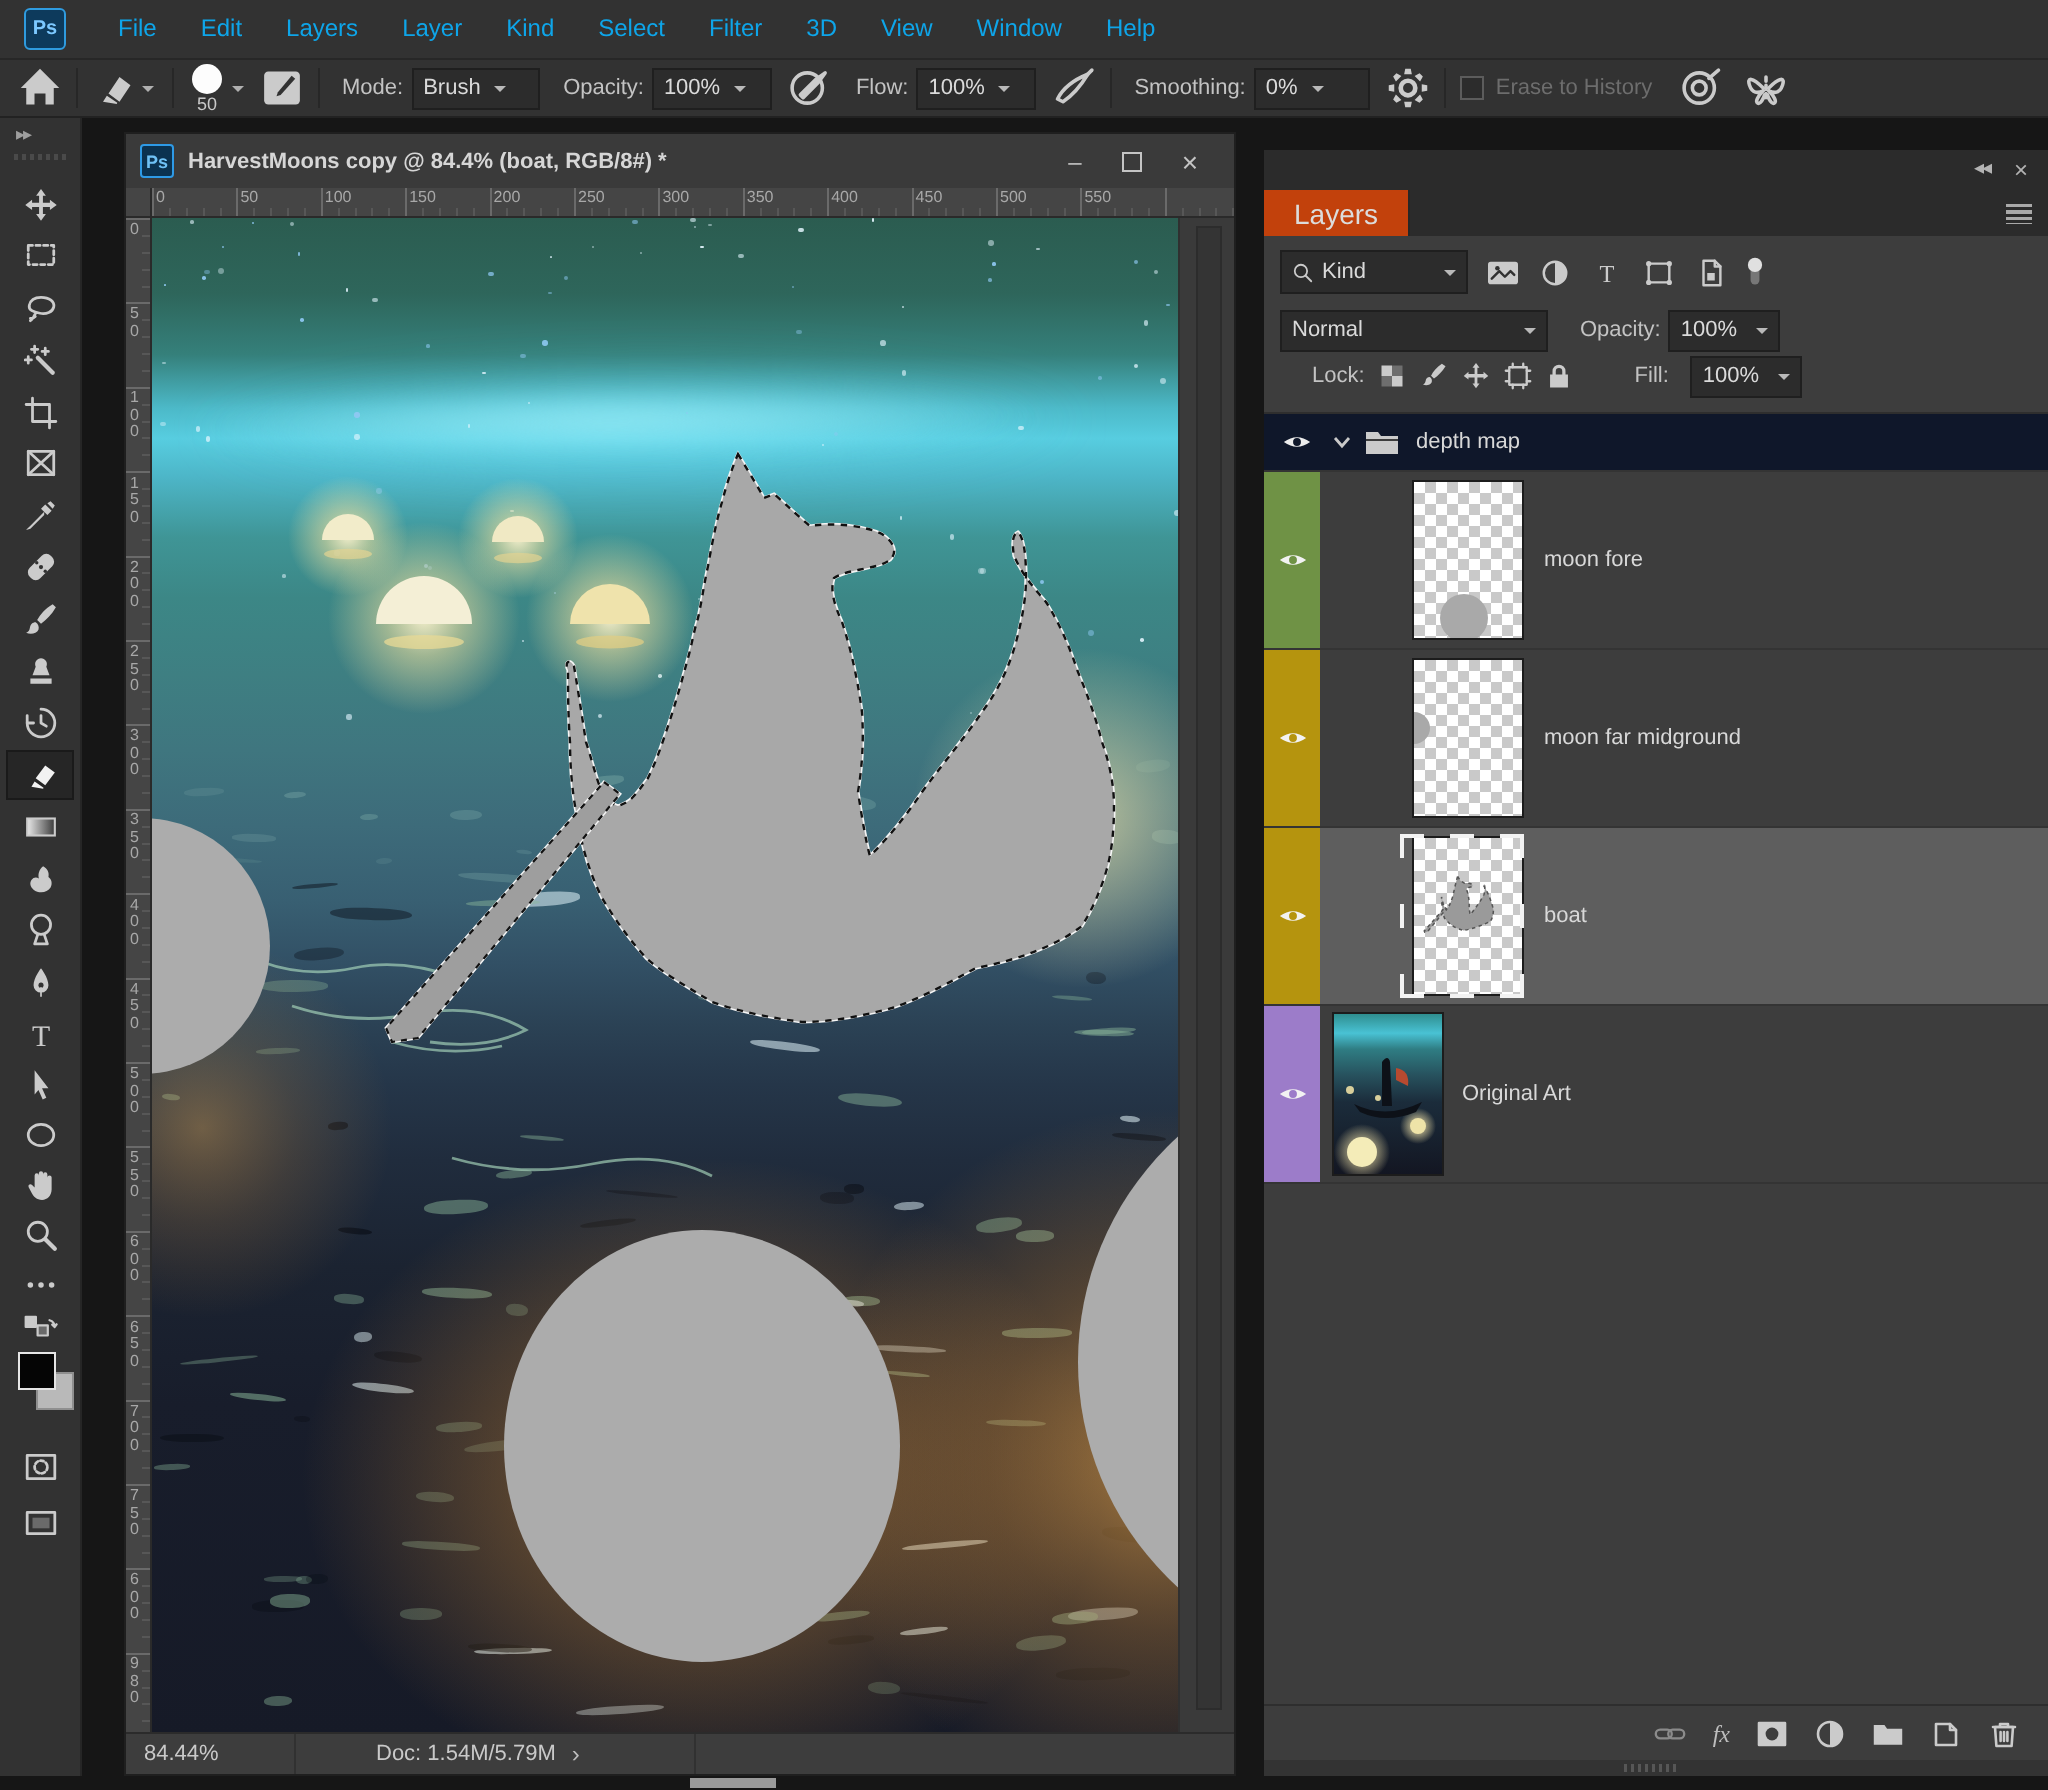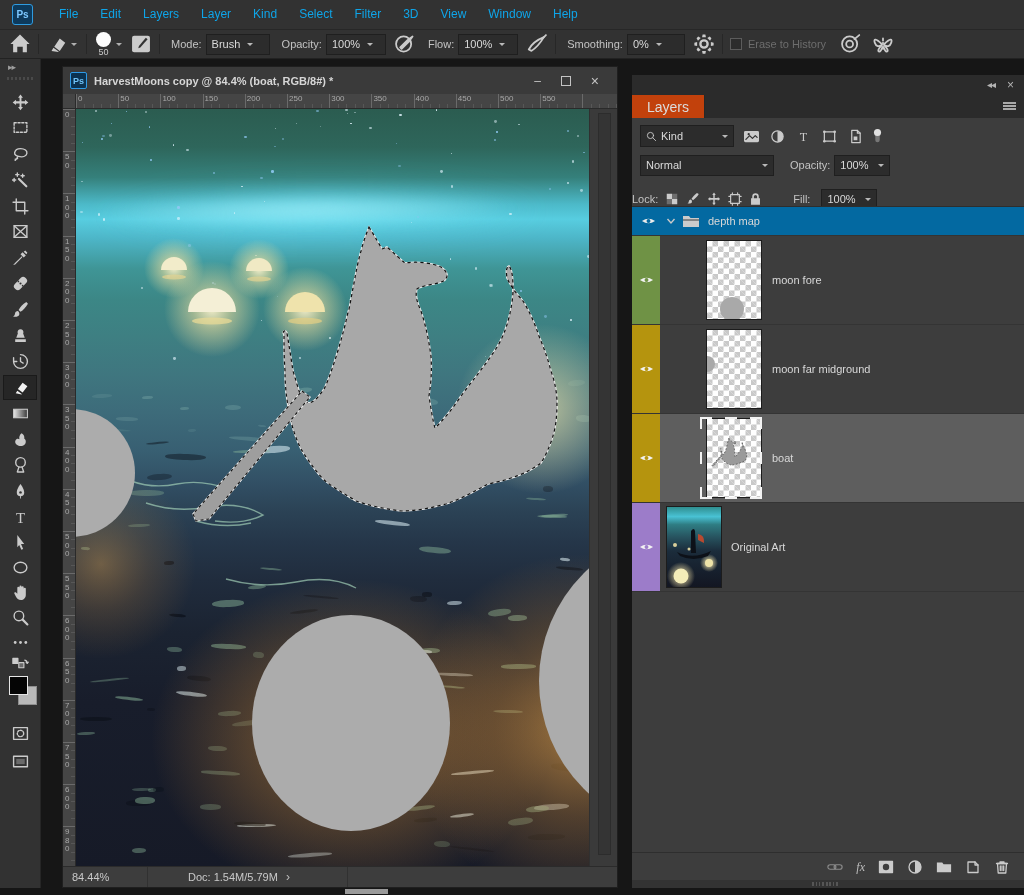--- a/index.html
+++ b/index.html
@@ -99,25 +99,25 @@
   .lp-tab{height:23px;background:#c2410c;padding:0 15px;font-size:14px;color:#dcdcdc;display:flex;
           align-items:center;border-right:1px solid #272727}
   .lp-hamburger{position:absolute;right:8px;top:27px;width:13px;height:10px;
      background:repeating-linear-gradient(180deg,#a9a9a9 0 1.6px,transparent 1.6px 3.2px)}
   .lp-row{position:absolute;left:0;right:0;display:flex;align-items:center;font-size:11px}
   .lp-filter{top:50px;height:22px;padding-left:8px;gap:9px}
   .kind-dd{width:82px;height:20px}
   .fic{width:17px;height:15px;flex:0 0 auto}
   .lp-blend{top:80px;height:20px;padding-left:8px}
   .blend-dd{width:122px;height:19px}
-  .lp-lock{top:114px;height:20px;padding-left:0;gap:7px}
+  .lp-lock{top:103px;height:20px;padding-left:24px;gap:7px}
   .lab-r{color:#c3c3c3;white-space:nowrap}
   .lp-list{position:absolute;top:131px;left:0;right:0;border-top:1px solid #2e2e2e}
   .grp-header{height:28px;display:flex;align-items:center;border-bottom:1px solid #343434;
-              background:#0369a1;font-size:11px}
+              background:#0f172a;font-size:11px}
   .lrow{height:88px;display:flex;align-items:center;border-bottom:1px solid #343434;
         background:#3d3d3d;position:relative;font-size:11px}
   .lrow.sel{background:#5e5e5e}
   .clabel{width:28px;height:100%;display:flex;align-items:center;justify-content:center;flex:0 0 auto}
   .eyebox{width:20px;display:flex;justify-content:center}
   .thumb{width:54px;height:78px;border:1px solid #1c1c1c;position:relative;overflow:hidden;flex:0 0 auto;
     background-color:#fff;
     background-image:linear-gradient(45deg,#c9c9c9 25%,transparent 25%,transparent 75%,#c9c9c9 75%),
                      linear-gradient(45deg,#c9c9c9 25%,transparent 25%,transparent 75%,#c9c9c9 75%);
     background-size:11px 11px;background-position:0 0,5.5px 5.5px}

